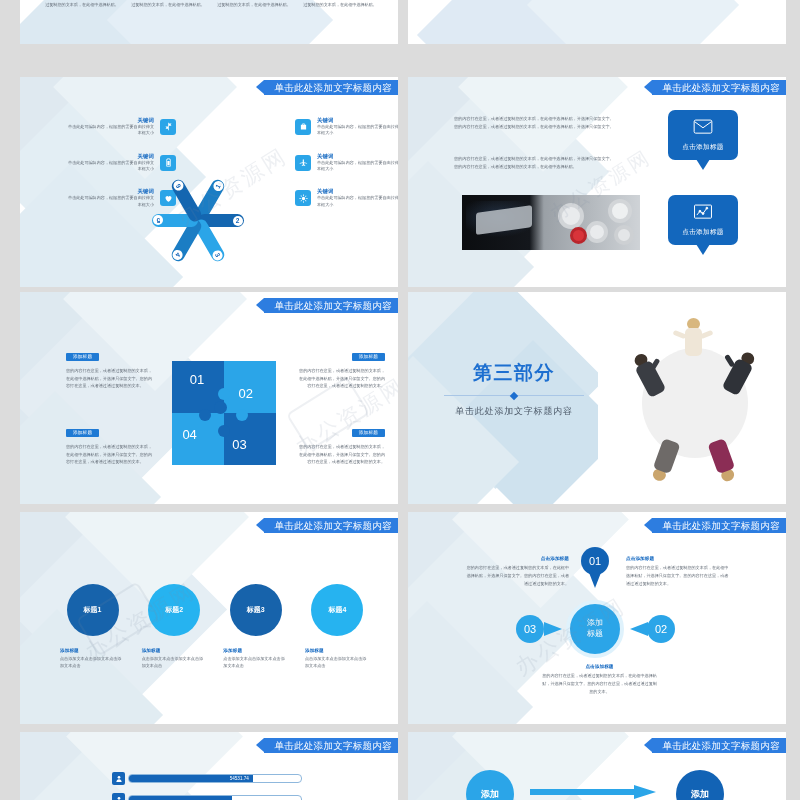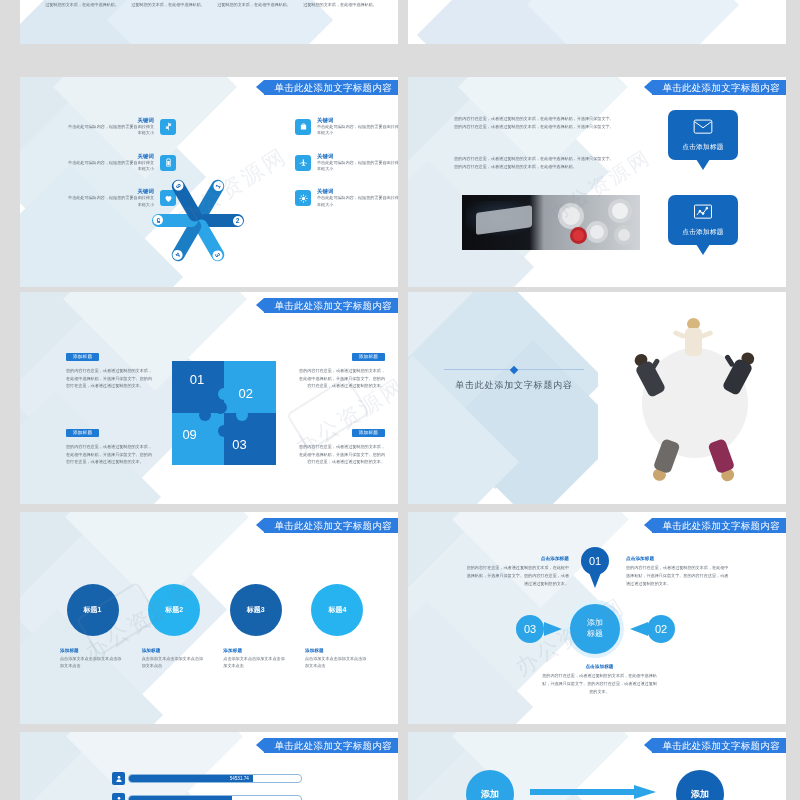--- a/index.html
+++ b/index.html
@@ -379,21 +379,21 @@
       <div class="q" style="left:0;top:50%;background:#2ba5e8;"></div>
 
       <div style="position:absolute;left:44%;top:26%;width:12px;height:12px;border-radius:50%;background:#2ba5e8;"></div>
       <div style="position:absolute;left:40%;top:38%;width:13px;height:13px;border-radius:50%;background:#1567b5;"></div>
       <div style="position:absolute;left:44%;top:62%;width:12px;height:12px;border-radius:50%;background:#1567b5;"></div>
       <div style="position:absolute;left:26%;top:46%;width:12px;height:12px;border-radius:50%;background:#1567b5;"></div>
       <div style="position:absolute;left:62%;top:46%;width:12px;height:12px;border-radius:50%;background:#2ba5e8;"></div>
       <span class="n" style="left:17%;top:11%;">01</span>
       <span class="n" style="left:64%;top:24%;">02</span>
       <span class="n" style="left:58%;top:73%;">03</span>
-      <span class="n" style="left:10%;top:63%;">09</span>
+      <span class="n" style="left:10%;top:63%;">04</span>
     </div>
 
     <div style="position:absolute;left:275px;top:52px;width:90px;text-align:right;">
       <div class="tag-chip">添加标题</div>
       <div class="body-txt" style="margin-top:5px;line-height:1.85;">您的内容打在这里，或者通过复制您的文本后，在此框中选择粘贴，并选择只保留文字。您的内容打在这里，或者通过通过复制您的文本。</div>
     </div>
     <div style="position:absolute;left:275px;top:128px;width:90px;text-align:right;">
       <div class="tag-chip">添加标题</div>
       <div class="body-txt" style="margin-top:5px;line-height:1.85;">您的内容打在这里，或者通过复制您的文本后，在此框中选择粘贴，并选择只保留文字。您的内容打在这里，或者通过通过复制您的文本。</div>
     </div>
@@ -401,20 +401,21 @@
 
   <div class="slide" style="left:408px;top:292px;width:378px;height:212px;">
     <div class="bg">
       <div class="dia" style="left:-45px;top:-40px;width:150px;height:150px;background:#e3edf3;"></div>
       <div class="dia" style="left:10px;top:10px;width:155px;height:155px;background:#d6e6f0;"></div>
       <div class="dia" style="left:60px;top:75px;width:130px;height:130px;background:#cfe2ee;"></div>
       <div class="dia" style="left:-70px;top:95px;width:150px;height:150px;background:#dfebf2;"></div>
     </div>
 
     <div style="position:absolute;left:36px;top:68px;width:140px;text-align:center;">
+      <div class="sec-num">第三部分</div>
       <div class="sec-rule" style="margin:9px 0 9px;"></div>
       <div class="sec-sub">单击此处添加文字标题内容</div>
     </div>
 
     <div class="photo" style="left:190px;top:0;width:188px;height:212px;background:#ffffff;">
 
       <div style="position:absolute;left:44px;top:56px;width:106px;height:110px;border-radius:50%;background:#f0f0f0;"></div>
 
       <div style="position:absolute;left:84px;top:26px;width:22px;height:44px;">
         <div style="position:absolute;left:5px;top:0;width:13px;height:12px;border-radius:50%;background:#d8b77e;"></div>

